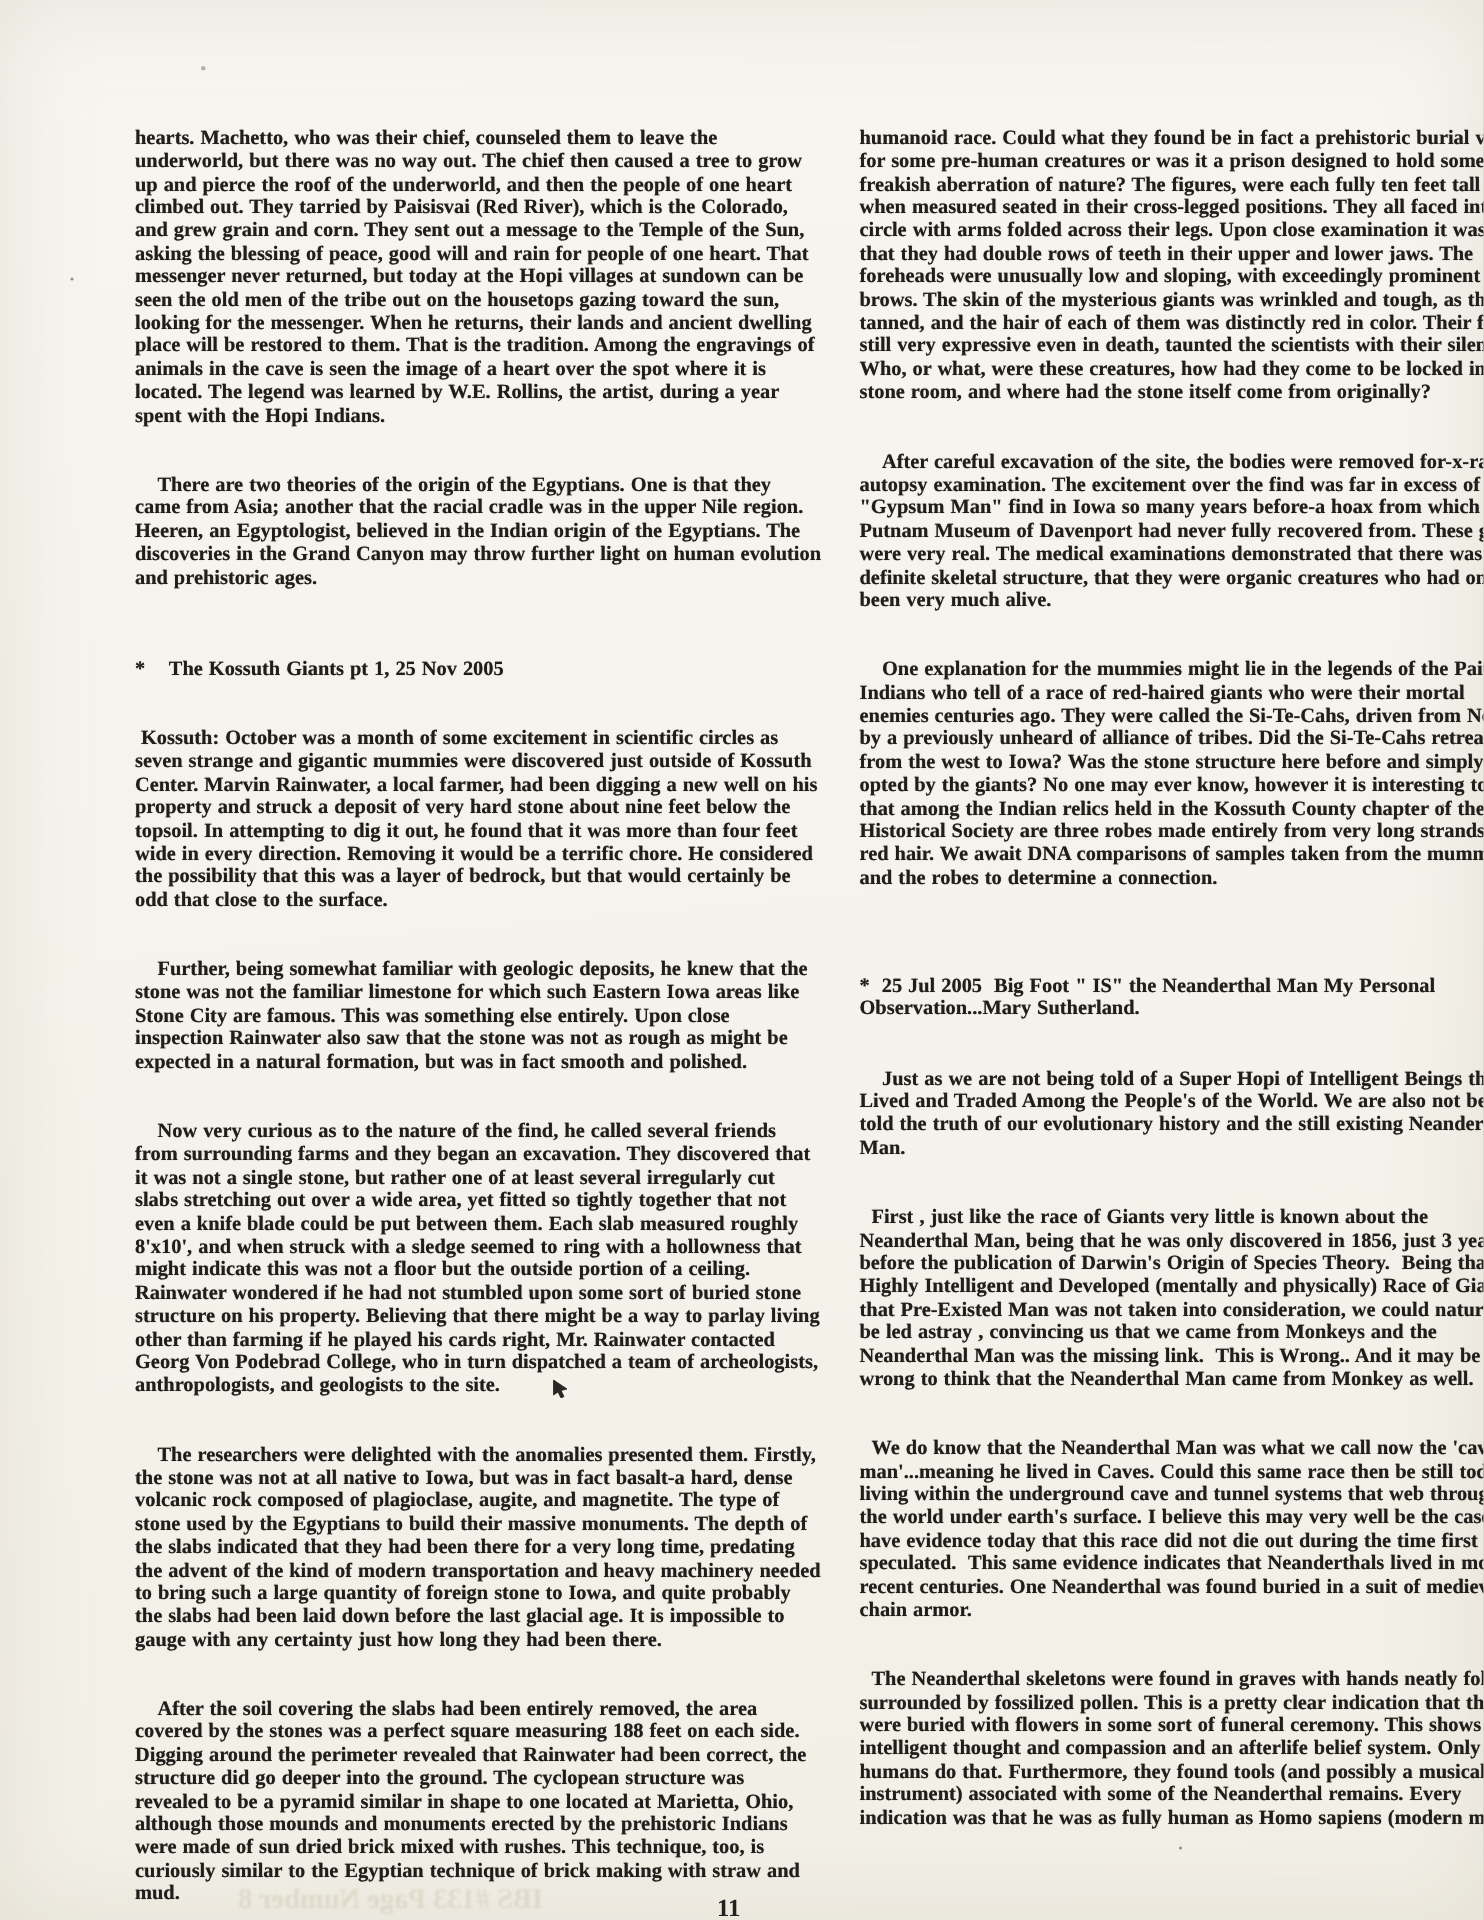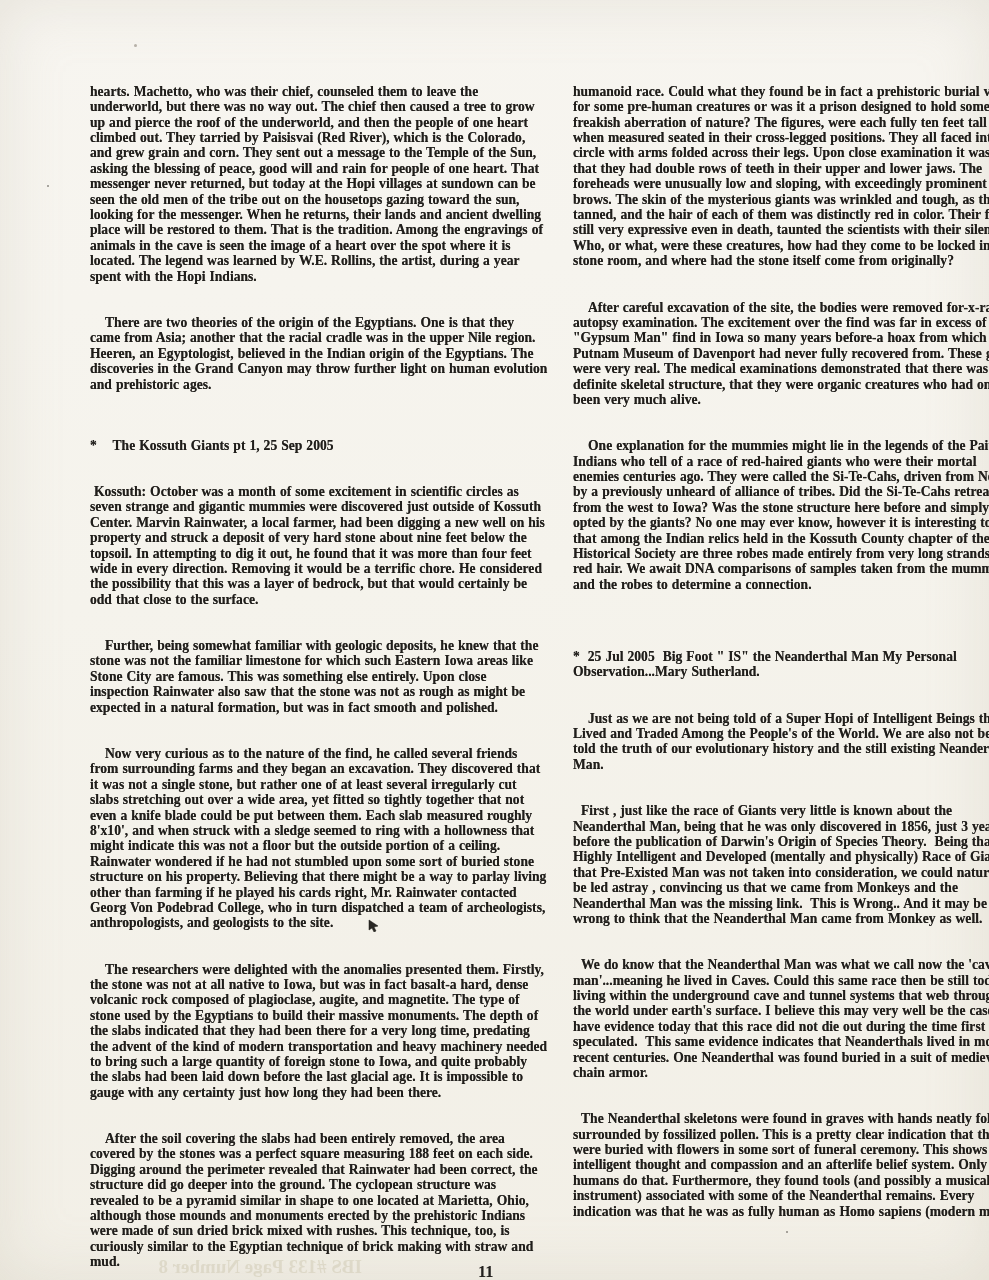--- a/index.html
+++ b/index.html
@@ -56,21 +56,21 @@
   .speck.s4{left:786px;top:1231px;width:2px;height:2px;}
 </style>
 </head>
 <body>
 
 <div class="page">
 
   <div class="col col-left">
     <p class="para">hearts. Machetto, who was their chief, counseled them to leave the underworld, but there was no way out. The chief then caused a tree to grow up and pierce the roof of the underworld, and then the people of one heart climbed out. They tarried by Paisisvai (Red River), which is the Colorado, and grew grain and corn. They sent out a message to the Temple of the Sun, asking the blessing of peace, good will and rain for people of one heart. That messenger never returned, but today at the Hopi villages at sundown can be seen the old men of the tribe out on the housetops gazing toward the sun, looking for the messenger. When he returns, their lands and ancient dwelling place will be restored to them. That is the tradition. Among the engravings of animals in the cave is seen the image of a heart over the spot where it is located. The legend was learned by W.E. Rollins, the artist, during a year spent with the Hopi Indians.</p>
     <p class="para indent">There are two theories of the origin of the Egyptians. One is that they came from Asia; another that the racial cradle was in the upper Nile region. Heeren, an Egyptologist, believed in the Indian origin of the Egyptians. The discoveries in the Grand Canyon may throw further light on human evolution and prehistoric ages.</p>
-    <p class="heading">*    The Kossuth Giants pt 1, 25 Sep 2005</p>
+    <p class="heading">*    The Kossuth Giants pt 1, 25 Nov 2005</p>
     <p class="para"> Kossuth: October was a month of some excitement in scientific circles as seven strange and gigantic mummies were discovered just outside of Kossuth Center. Marvin Rainwater, a local farmer, had been digging a new well on his property and struck a deposit of very hard stone about nine feet below the topsoil. In attempting to dig it out, he found that it was more than four feet wide in every direction. Removing it would be a terrific chore. He considered the possibility that this was a layer of bedrock, but that would certainly be odd that close to the surface.</p>
     <p class="para indent">Further, being somewhat familiar with geologic deposits, he knew that the stone was not the familiar limestone for which such Eastern Iowa areas like Stone City are famous. This was something else entirely. Upon close inspection Rainwater also saw that the stone was not as rough as might be expected in a natural formation, but was in fact smooth and polished.</p>
     <p class="para indent">Now very curious as to the nature of the find, he called several friends from surrounding farms and they began an excavation. They discovered that it was not a single stone, but rather one of at least several irregularly cut slabs stretching out over a wide area, yet fitted so tightly together that not even a knife blade could be put between them. Each slab measured roughly 8'x10', and when struck with a sledge seemed to ring with a hollowness that might indicate this was not a floor but the outside portion of a ceiling. Rainwater wondered if he had not stumbled upon some sort of buried stone structure on his property. Believing that there might be a way to parlay living other than farming if he played his cards right, Mr. Rainwater contacted Georg Von Podebrad College, who in turn dispatched a team of archeologists, anthropologists, and geologists to the site.</p>
     <p class="para indent">The researchers were delighted with the anomalies presented them. Firstly, the stone was not at all native to Iowa, but was in fact basalt-a hard, dense volcanic rock composed of plagioclase, augite, and magnetite. The type of stone used by the Egyptians to build their massive monuments. The depth of the slabs indicated that they had been there for a very long time, predating the advent of the kind of modern transportation and heavy machinery needed to bring such a large quantity of foreign stone to Iowa, and quite probably the slabs had been laid down before the last glacial age. It is impossible to gauge with any certainty just how long they had been there.</p>
     <p class="para indent">After the soil covering the slabs had been entirely removed, the area covered by the stones was a perfect square measuring 188 feet on each side. Digging around the perimeter revealed that Rainwater had been correct, the structure did go deeper into the ground. The cyclopean structure was revealed to be a pyramid similar in shape to one located at Marietta, Ohio, although those mounds and monuments erected by the prehistoric Indians were made of sun dried brick mixed with rushes. This technique, too, is curiously similar to the Egyptian technique of brick making with straw and mud.</p>
     
     
   </div>
 
   <div class="col col-right">

